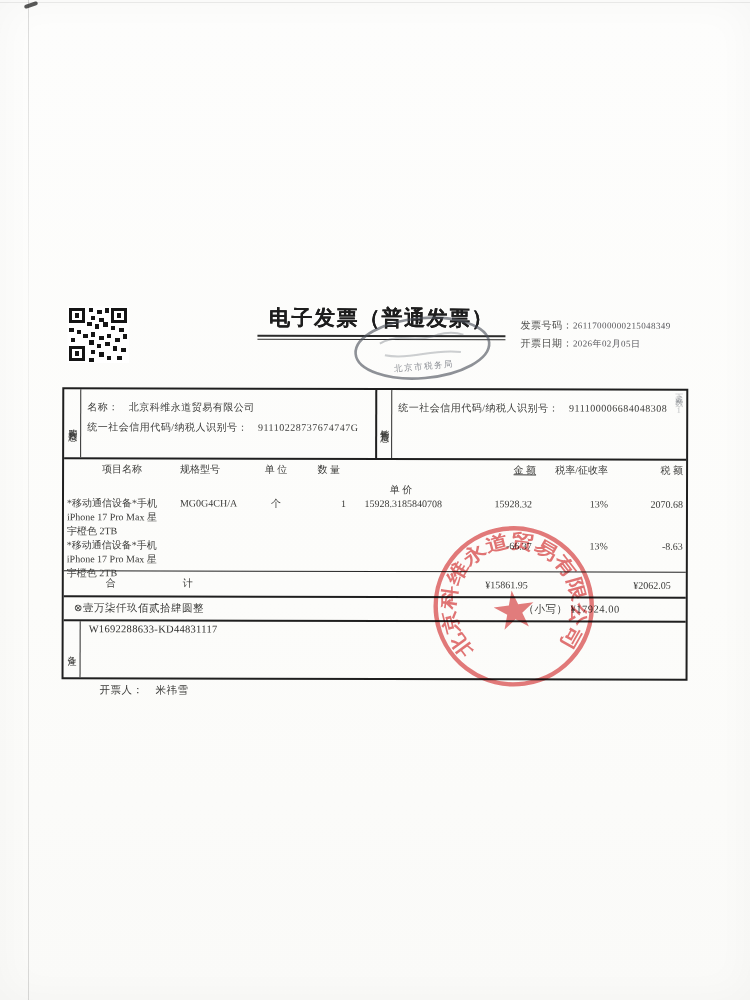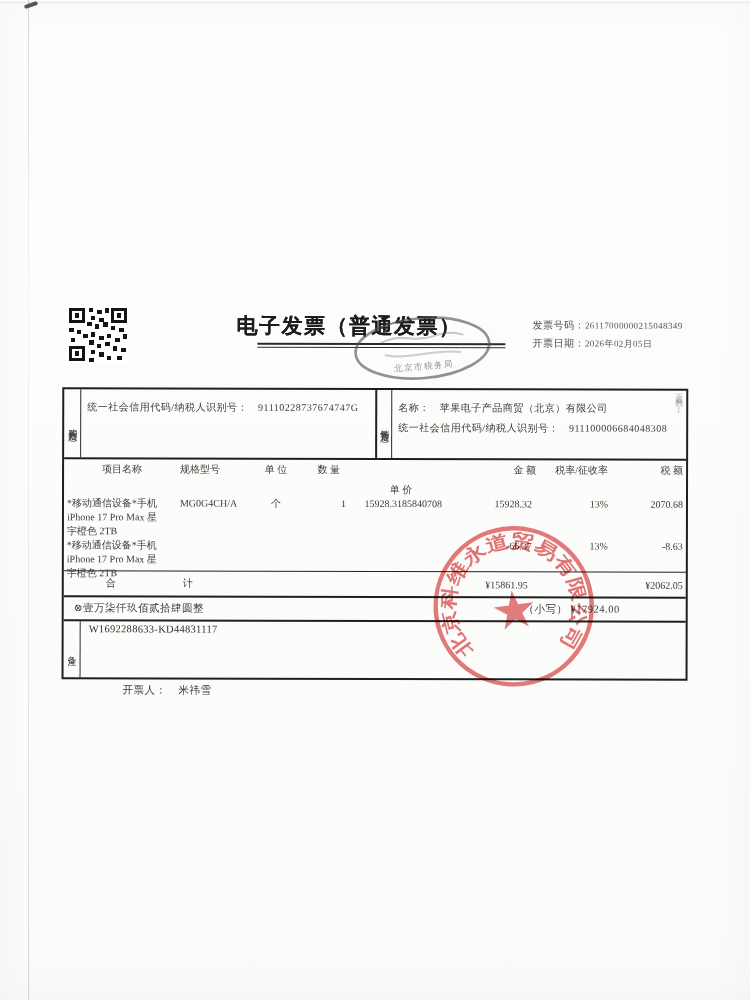--- a/index.html
+++ b/index.html
@@ -25,29 +25,29 @@
     background:rgba(0,0,0,0.07);
   }
   .corner-mark {
     position:absolute; left:24px; top:3px; width:14px; height:4px;
     background:#3a3a3a; transform:rotate(-18deg); border-radius:2px; opacity:.85;
   }
   #doc { position:absolute; inset:0; transform:rotate(0.15deg); }
 
   
   .qr { position:absolute; left:67px; top:307px; width:62px; height:57px; }
-  .title-wrap { position:absolute; left:236px; top:312px; width:290px; text-align:left; }
+  .title-wrap { position:absolute; left:236px; top:304px; width:290px; text-align:center; }
   .title {
     font-size:21px; font-weight:bold; color:#1d1d1d; letter-spacing:1.5px;
     text-shadow:0 0 0.5px #1d1d1d;
   }
   .title-rule { margin:3px auto 0; width:248px; border-top:2px solid #2b2b2b; }
   .title-rule2 { margin:2px auto 0; width:248px; border-top:1.6px solid #2b2b2b; }
   .oval-seal { position:absolute; left:350px; top:314px; width:144px; height:68px; transform:rotate(-5deg); opacity:.85; }
-  .inv-meta { position:absolute; left:532px; top:316px; font-size:10px; color:#4a4a48; line-height:17px; white-space:nowrap; }
+  .inv-meta { position:absolute; left:520px; top:316px; font-size:10px; color:#4a4a48; line-height:17px; white-space:nowrap; }
   .inv-meta .lab { letter-spacing:.5px; }
   .inv-meta .val { font-size:9px; color:#55555a; letter-spacing:.4px; }
 
   .side-note {
     position:absolute; left:672px; top:386px; height:90px;
     writing-mode:vertical-lr; text-orientation:upright;
     font-size:8px; letter-spacing:2px; color:rgba(110,115,122,0.48);
   }
 
   
@@ -74,37 +74,37 @@
   .c-spec  { width:72px;  }
   .c-unit  { width:48px;  text-align:center; }
   .c-qty   { width:46px;  text-align:right; }
   .c-price { width:110px; text-align:right; padding-right:14px; }
   .c-amt   { width:86px;  text-align:right; padding-right:10px; }
   .c-rate  { width:66px;  text-align:right; }
   .c-tax   { width:78px;  text-align:right; padding-right:3px; }
   .header .c-name { text-align:center; padding-left:0; }
   .header .c-qty  { padding-right:6px; }
   .header .c-price{ text-align:center; padding-right:0;margin-top:20px; }
-  .header .c-amt  { padding-right:6px; }
+  .header .c-amt  { padding-right:6px;text-decoration:underline; }
 
   .row-total { display:flex; height:26px; align-items:center; border-bottom:2px solid #1f1f1f; font-size:10px; }
   .total-label { width:260px; padding-left:42px; letter-spacing:1px; }
   .total-amt { width:214px; text-align:right; padding-right:10px; }
-  .total-tax { flex:1; text-align:right; padding-right:3px; }
+  .total-tax { flex:1; text-align:right; padding-right:15px; }
 
   .row-taxsum { display:flex; height:24px; align-items:center; border-bottom:2px solid #1f1f1f; font-size:10.5px; }
   .taxsum-label { width:195px; border-right:1.5px solid #222; align-self:stretch; display:flex; align-items:center; justify-content:center; letter-spacing:1px; }
   .taxsum-body { flex:1; display:flex; align-items:center; padding:0 4px 0 10px; }
   .taxsum-cn { letter-spacing:.5px; }
   .taxsum-small { margin-left:auto; margin-right:62px; letter-spacing:.5px; }
 
   .row-remarks { display:flex; height:56px; }
   .remarks-body { flex:1; padding:2px 8px; font-size:10.5px; letter-spacing:.3px; color:#2f2f2d; }
 
-  .drawer-line { position:absolute; left:123px; top:684px; font-size:10.5px; color:#3a3a38; letter-spacing:.5px; }
+  .drawer-line { position:absolute; left:100px; top:684px; font-size:10.5px; color:#3a3a38; letter-spacing:.5px; }
   .drawer-line .dv { margin-left:12px; }
 
   
   .stamp {
     position:absolute; left:427px; top:519px; width:174px; height:174px;
     mix-blend-mode:multiply; opacity:.88; transform:rotate(-8deg);
   }
 </style>
 </head>
 <body>
@@ -183,28 +183,28 @@
     </div>
 
     <div class="side-note">下载次数:1</div>
 
     <div class="form">
 
       <div class="row-parties">
         <div class="vlabel">购买方信息</div>
         <div class="party">
           <div>
+            <span class="fl">名称：</span><span class="fv">北京科维永道贸易有限公司</span>
+          </div>
+          <div>
             <span class="fl">统一社会信用代码/纳税人识别号：</span><span class="fv">91110228737674747G</span>
           </div>
         </div>
         <div class="vlabel party-div">销售方信息</div>
         <div class="party">
-          <div>
-            <span class="fl">名称：</span><span class="fv">苹果电子产品商贸（北京）有限公司</span>
-          </div>
           <div>
             <span class="fl">统一社会信用代码/纳税人识别号：</span><span class="fv">911100006684048308</span>
           </div>
         </div>
       </div>
 
       <div class="items">
         <div class="irow header">
           <div class="c-name">项目名称</div>
           <div class="c-spec">规格型号</div>

